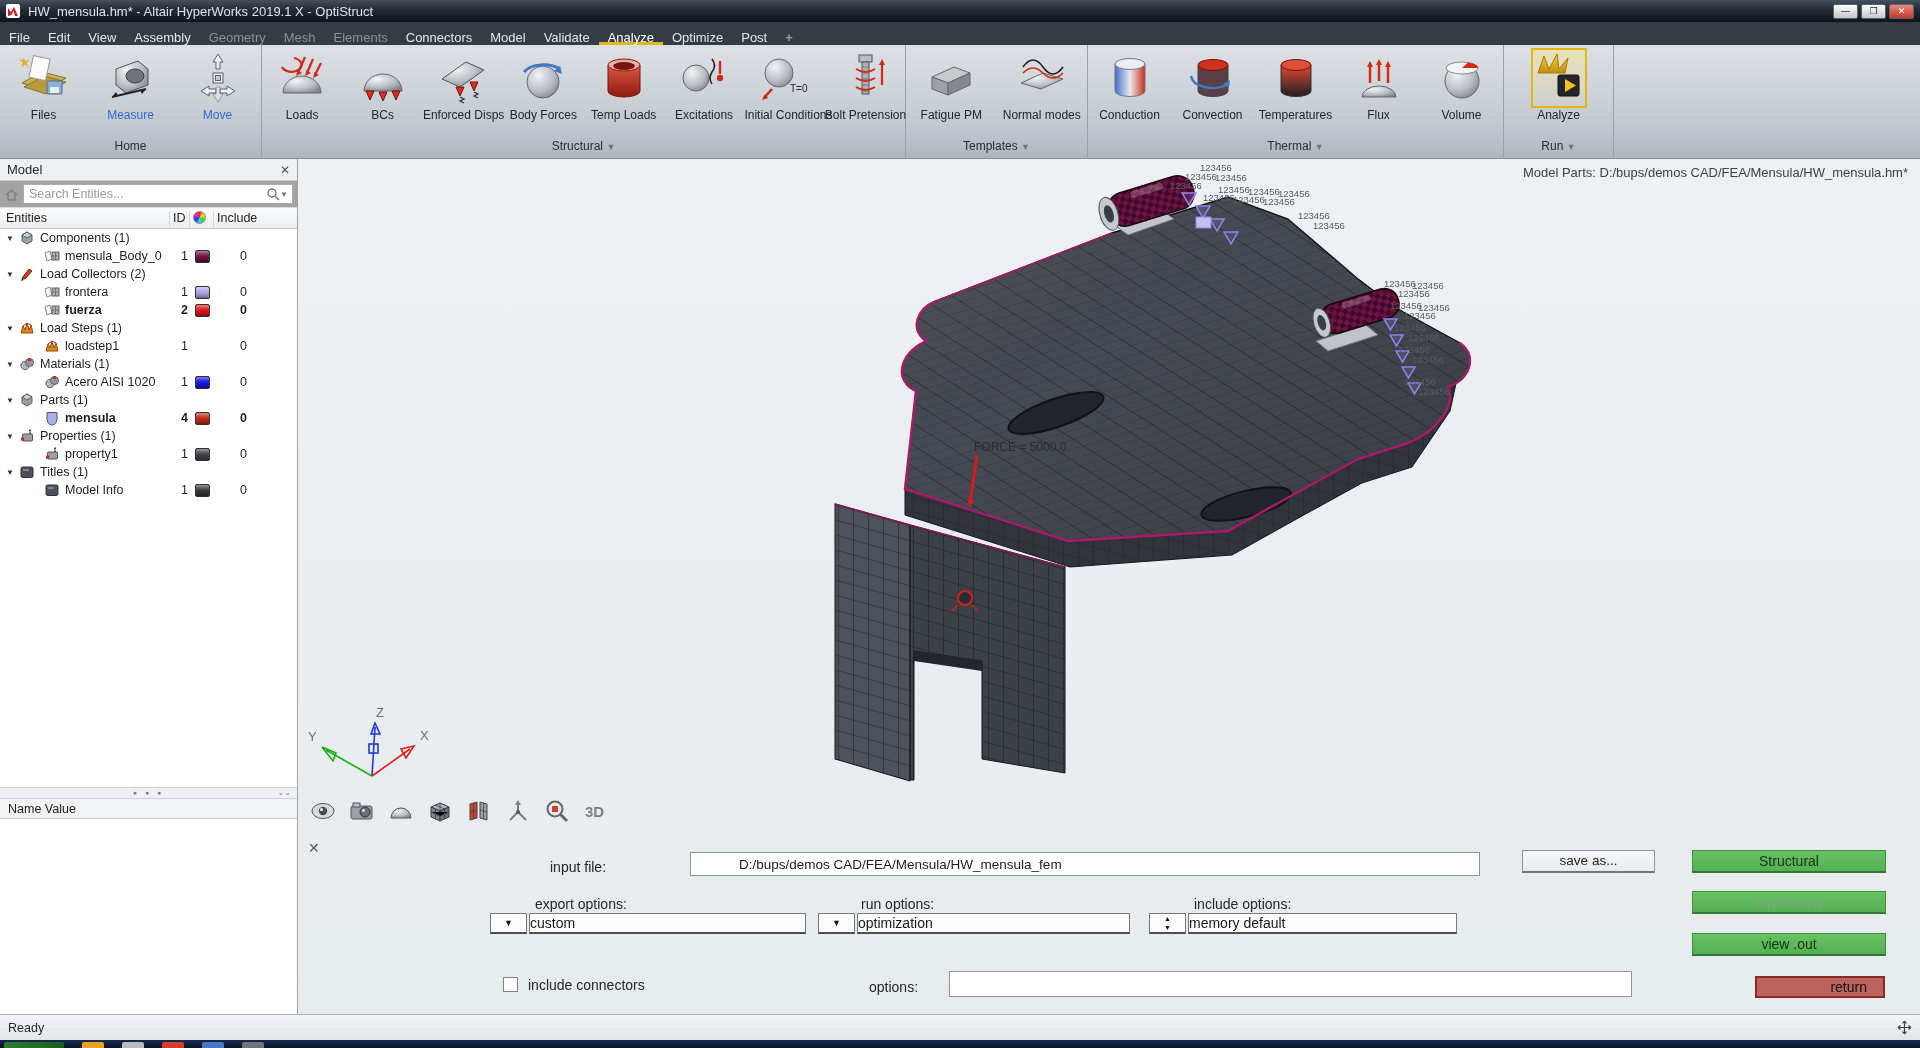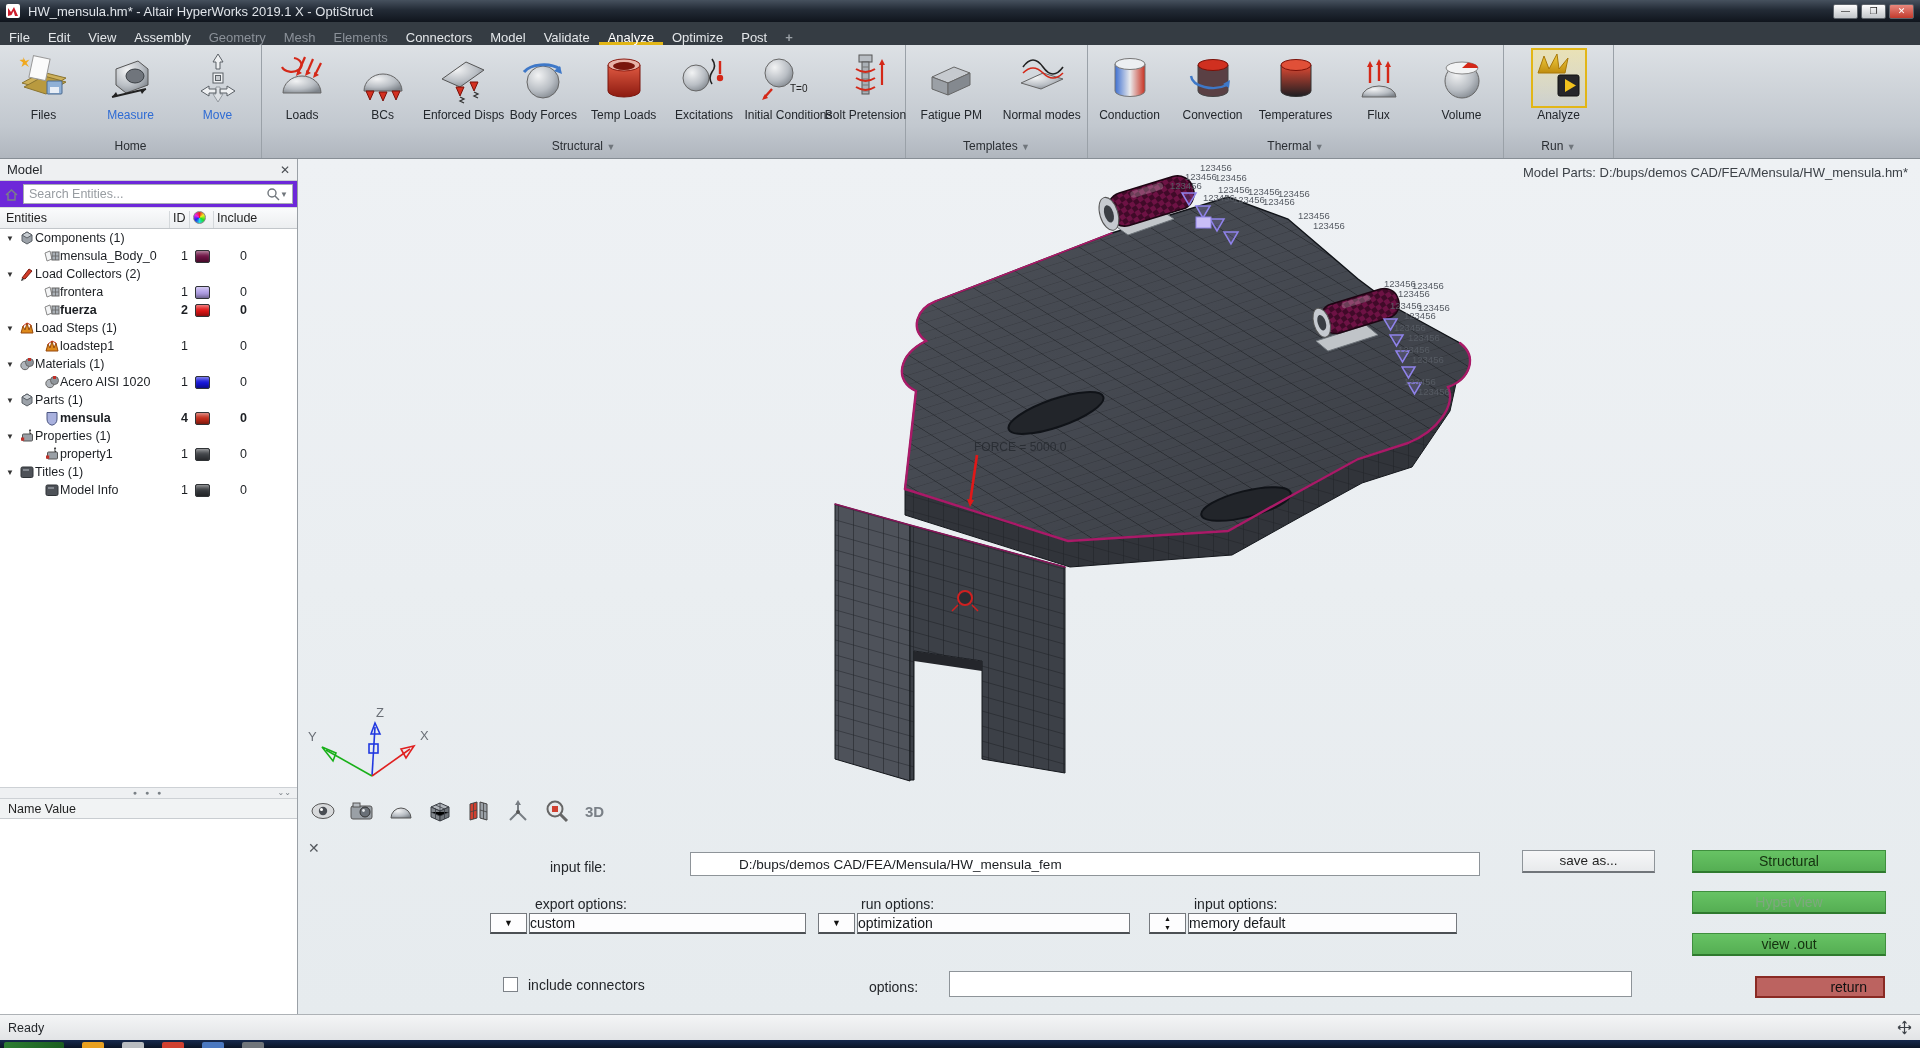--- a/index.html
+++ b/index.html
@@ -26,34 +26,34 @@
 .ricn{width:56px;height:60px;margin:0 auto;display:flex;align-items:center;justify-content:center}
 .rtool.active .ricn{outline:2px solid #e2b616;outline-offset:-2px;background:linear-gradient(rgba(255,228,110,.40),rgba(255,228,110,.05))}
 .rlbl{font-size:12px;color:#23272c;white-space:nowrap}
 .rlbl.blue{color:#2e6bd4}
 .rglab{height:19px;text-align:center;font-size:12px;color:#2a2e33}
 .gcaret{color:#70767c;font-size:9px}
 
 #lp{position:absolute;left:0;top:159px;width:298px;height:855px;background:#fff;border-right:1px solid #9aa0a6}
 #ptab{height:22px;background:#eef0f2;border-bottom:1px solid #c9cdd1;font-size:13px;color:#24272b;display:flex;align-items:center;padding:0 7px}
 #ptab .x{margin-left:auto;color:#4a4e53;font-size:12px;cursor:default}
-#srow{height:27px;display:flex;align-items:center;padding:0 4px;background:#6d28d9;border-bottom:1px solid #d7dadd;gap:4px}
+#srow{height:27px;display:flex;align-items:center;padding:0 4px;background:#a3a3a3;border-bottom:1px solid #d7dadd;gap:4px}
 #sbox{flex:1;height:20px;border:1px solid #a7adb3;background:#fff;display:flex;align-items:center;padding-right:4px}
 #sbox input{border:0;outline:0;flex:1;font-size:12.5px;color:#333;padding:0 5px;min-width:0;background:transparent}
 #sbox input::placeholder{color:#979ca1}
 #thead{height:21px;background:linear-gradient(#fafbfc,#eceef0);border-bottom:1px solid #c2c6ca;position:relative;font-size:12.5px;color:#222}
 #thead span{position:absolute;top:3px}
 .colline{position:absolute;top:0;bottom:0;width:1px;background:#d4d8db}
 .wheel{width:13px;height:13px;border-radius:50%;background:conic-gradient(#e22,#ee2,#2d2,#2dd,#22e,#e2e,#e22);display:inline-block;border:1px solid #888}
 #tree{font-size:12.5px;color:#1c1f23}
 .trow{height:18px;display:flex;align-items:center;position:relative}
 .trow .caret{width:9px;margin-left:6px;font-size:8px;color:#333}
 .trow .ti{margin-left:4px;flex:none}
 .trow.child .ti:first-child{margin-left:44px}
-.trow .lbl{white-space:nowrap}
+.trow .lbl{margin-left:5px;white-space:nowrap}
 .trow.b .lbl,.trow.b .tid,.trow.b .tinc{font-weight:bold}
 .tid{position:absolute;left:168px;width:20px;text-align:right}
 .tsw{position:absolute;left:195px;width:15px;height:13px;border:1px solid #303336;border-radius:2px;box-shadow:inset 0 5px 4px -3px rgba(255,255,255,.55),inset 0 -5px 4px -3px rgba(0,0,0,.45)}
 .tinc{position:absolute;left:240px;width:22px}
 #splitter{position:absolute;left:0;top:628px;width:100%;height:12px;background:#eef0f2;border-top:1px solid #cdd1d5;border-bottom:1px solid #cdd1d5;text-align:center;font-size:7px;color:#7a8086;line-height:10px;letter-spacing:3px}
 #splitter .dar{position:absolute;right:6px;top:0;font-size:8px;letter-spacing:0}
 #nvh{position:absolute;left:0;top:640px;width:100%;height:20px;background:#f1f3f4;border-bottom:1px solid #c9cdd1;font-size:12.5px;color:#222;padding:3px 8px}
 
 #vp{position:absolute;left:298px;top:159px;width:1622px;height:855px;background:linear-gradient(#eef1f4,#e6ebee)}
 #minfo{position:absolute;right:12px;top:6px;font-size:13px;color:#3c4147}
@@ -751,21 +751,21 @@
     <div id="savebtn" style="left:1224px;top:691px">save as...</div>
 
     <span class="plabel" style="left:237px;top:737px">export options:</span>
     <div class="ddbtn" style="left:192px;top:754px;width:37px;height:21px">▼</div>
     <div class="dd" style="left:231px;top:754px;width:277px;height:21px">custom</div>
 
     <span class="plabel" style="left:563px;top:737px">run options:</span>
     <div class="ddbtn" style="left:520px;top:754px;width:37px;height:21px">▼</div>
     <div class="dd" style="left:559px;top:754px;width:273px;height:21px">optimization</div>
 
-    <span class="plabel" style="left:896px;top:737px">input options:</span>
+    <span class="plabel" style="left:896px;top:737px">include options:</span>
     <div class="ddbtn" style="left:851px;top:754px;width:37px;height:21px;font-size:7px;line-height:9px">▲<br>▼</div>
     <div class="dd" style="left:890px;top:754px;width:269px;height:21px">memory default</div>
 
     <span class="cbx" style="left:205px;top:818px"></span>
     <span class="plabel" style="left:230px;top:818px">include connectors</span>
     <span class="plabel" style="left:571px;top:820px">options:</span>
     <input class="txt" style="left: 651px; top: 812px; width: 683px; height: 26px;" value="">
 
     <div class="greenbtn" style="left:1394px;top:691px">Structural</div>
     <div class="greenbtn disabled" style="left:1394px;top:732px">HyperView</div>

